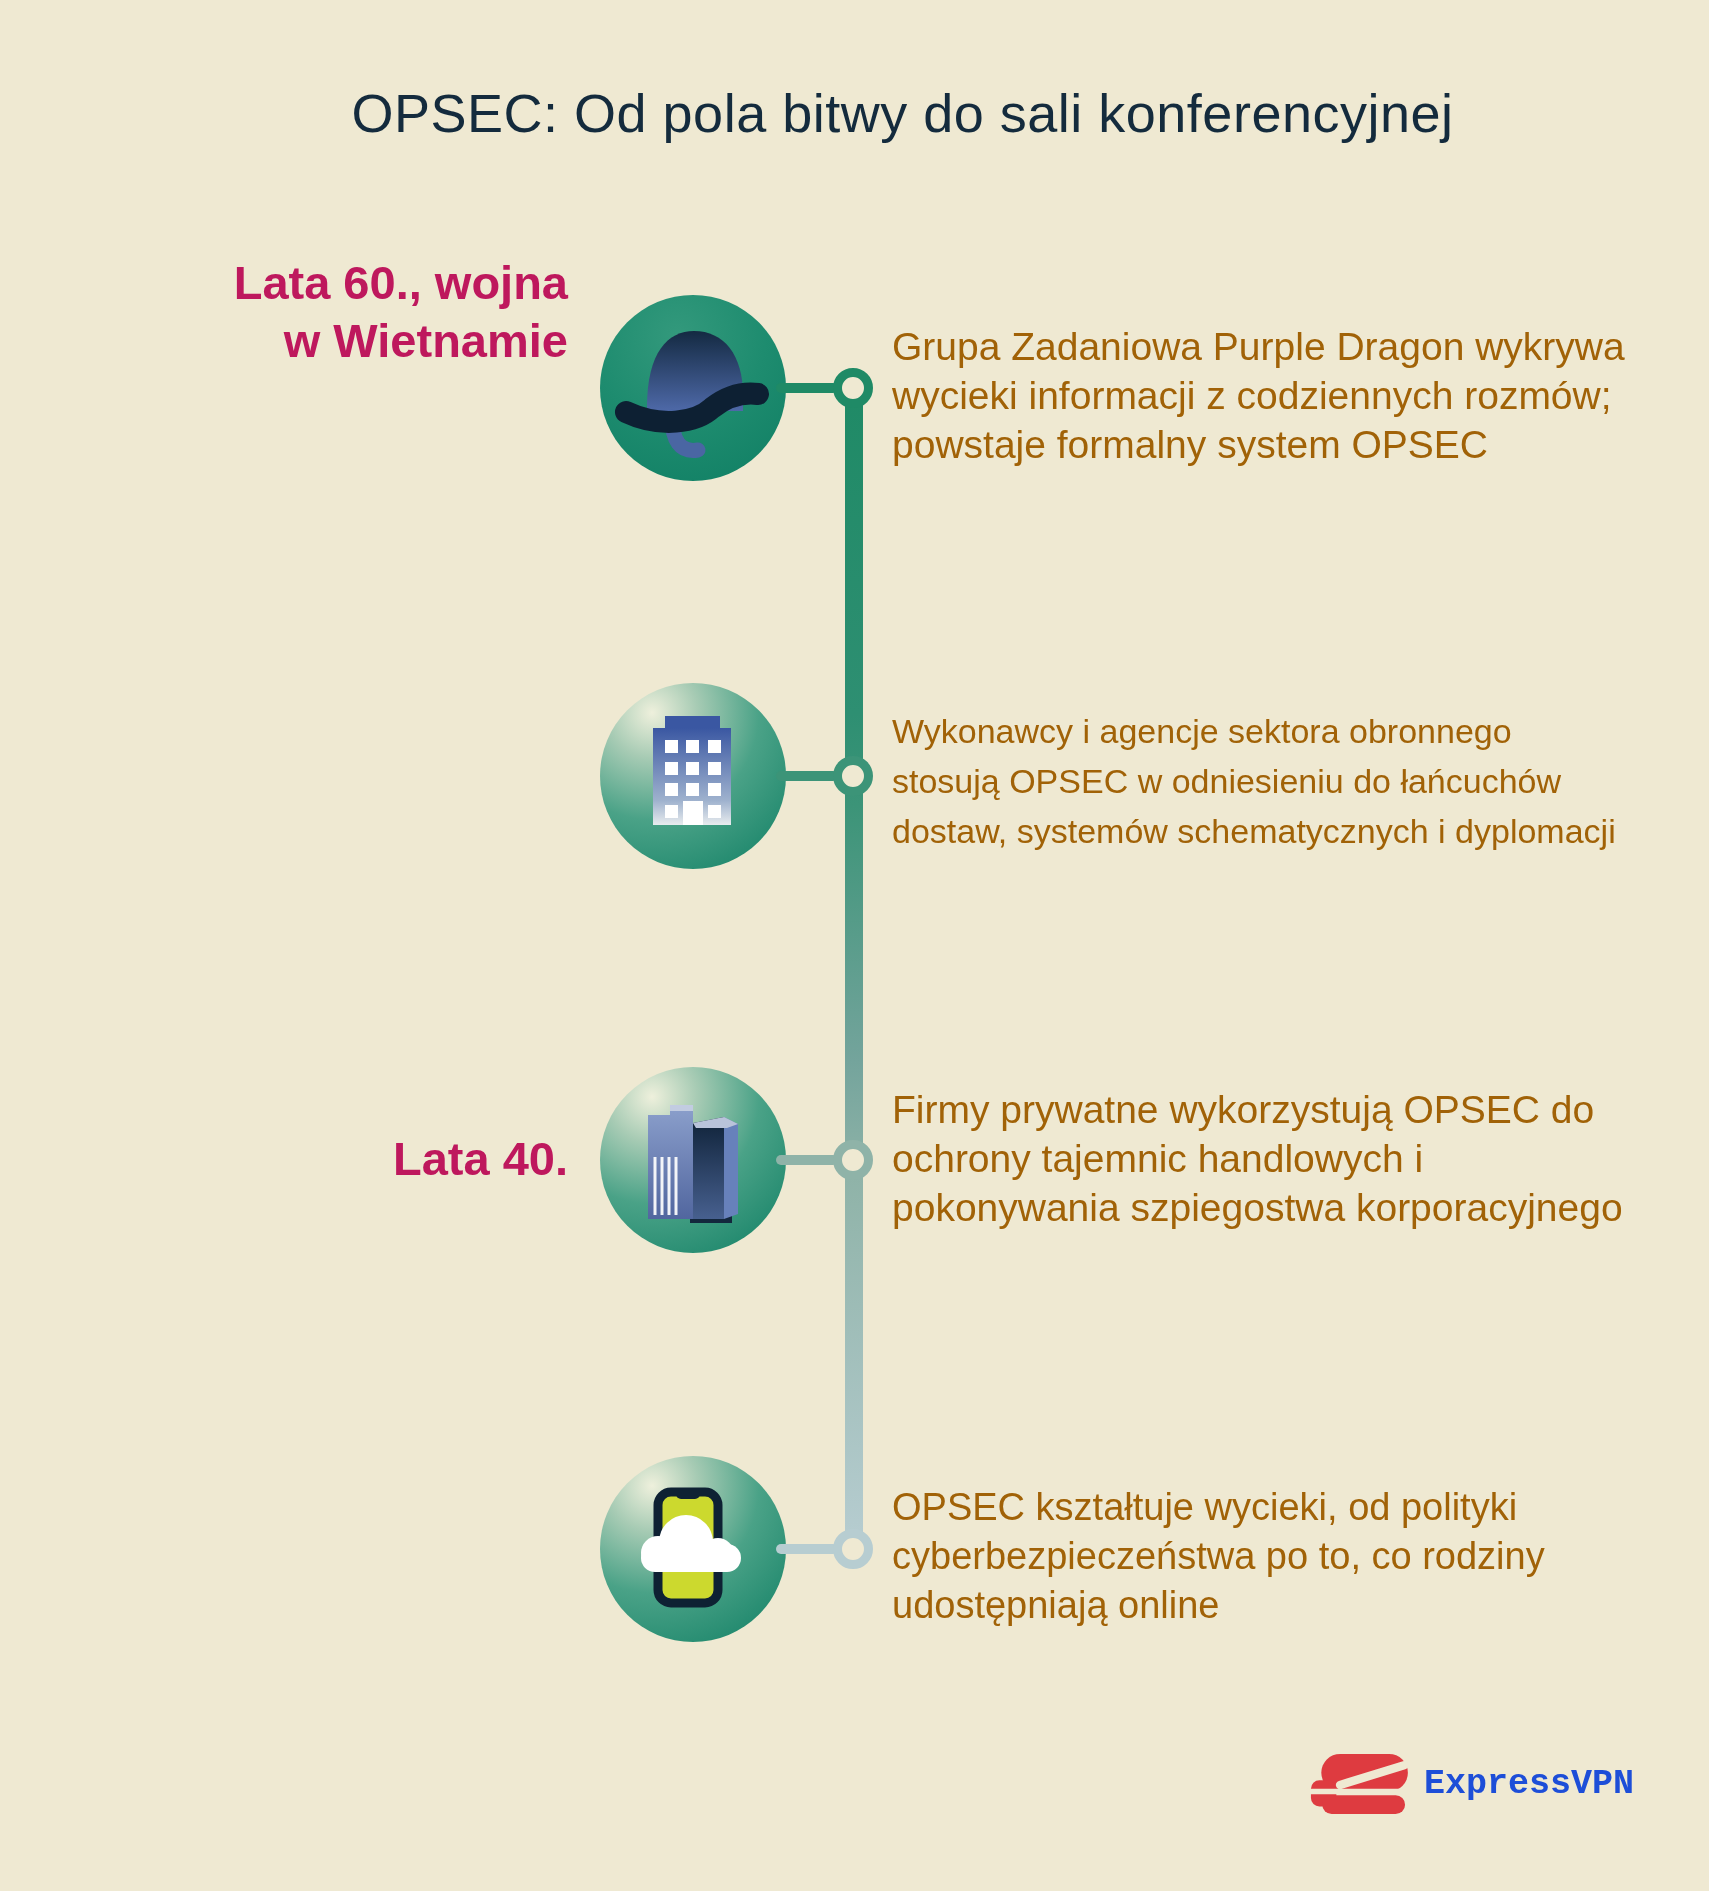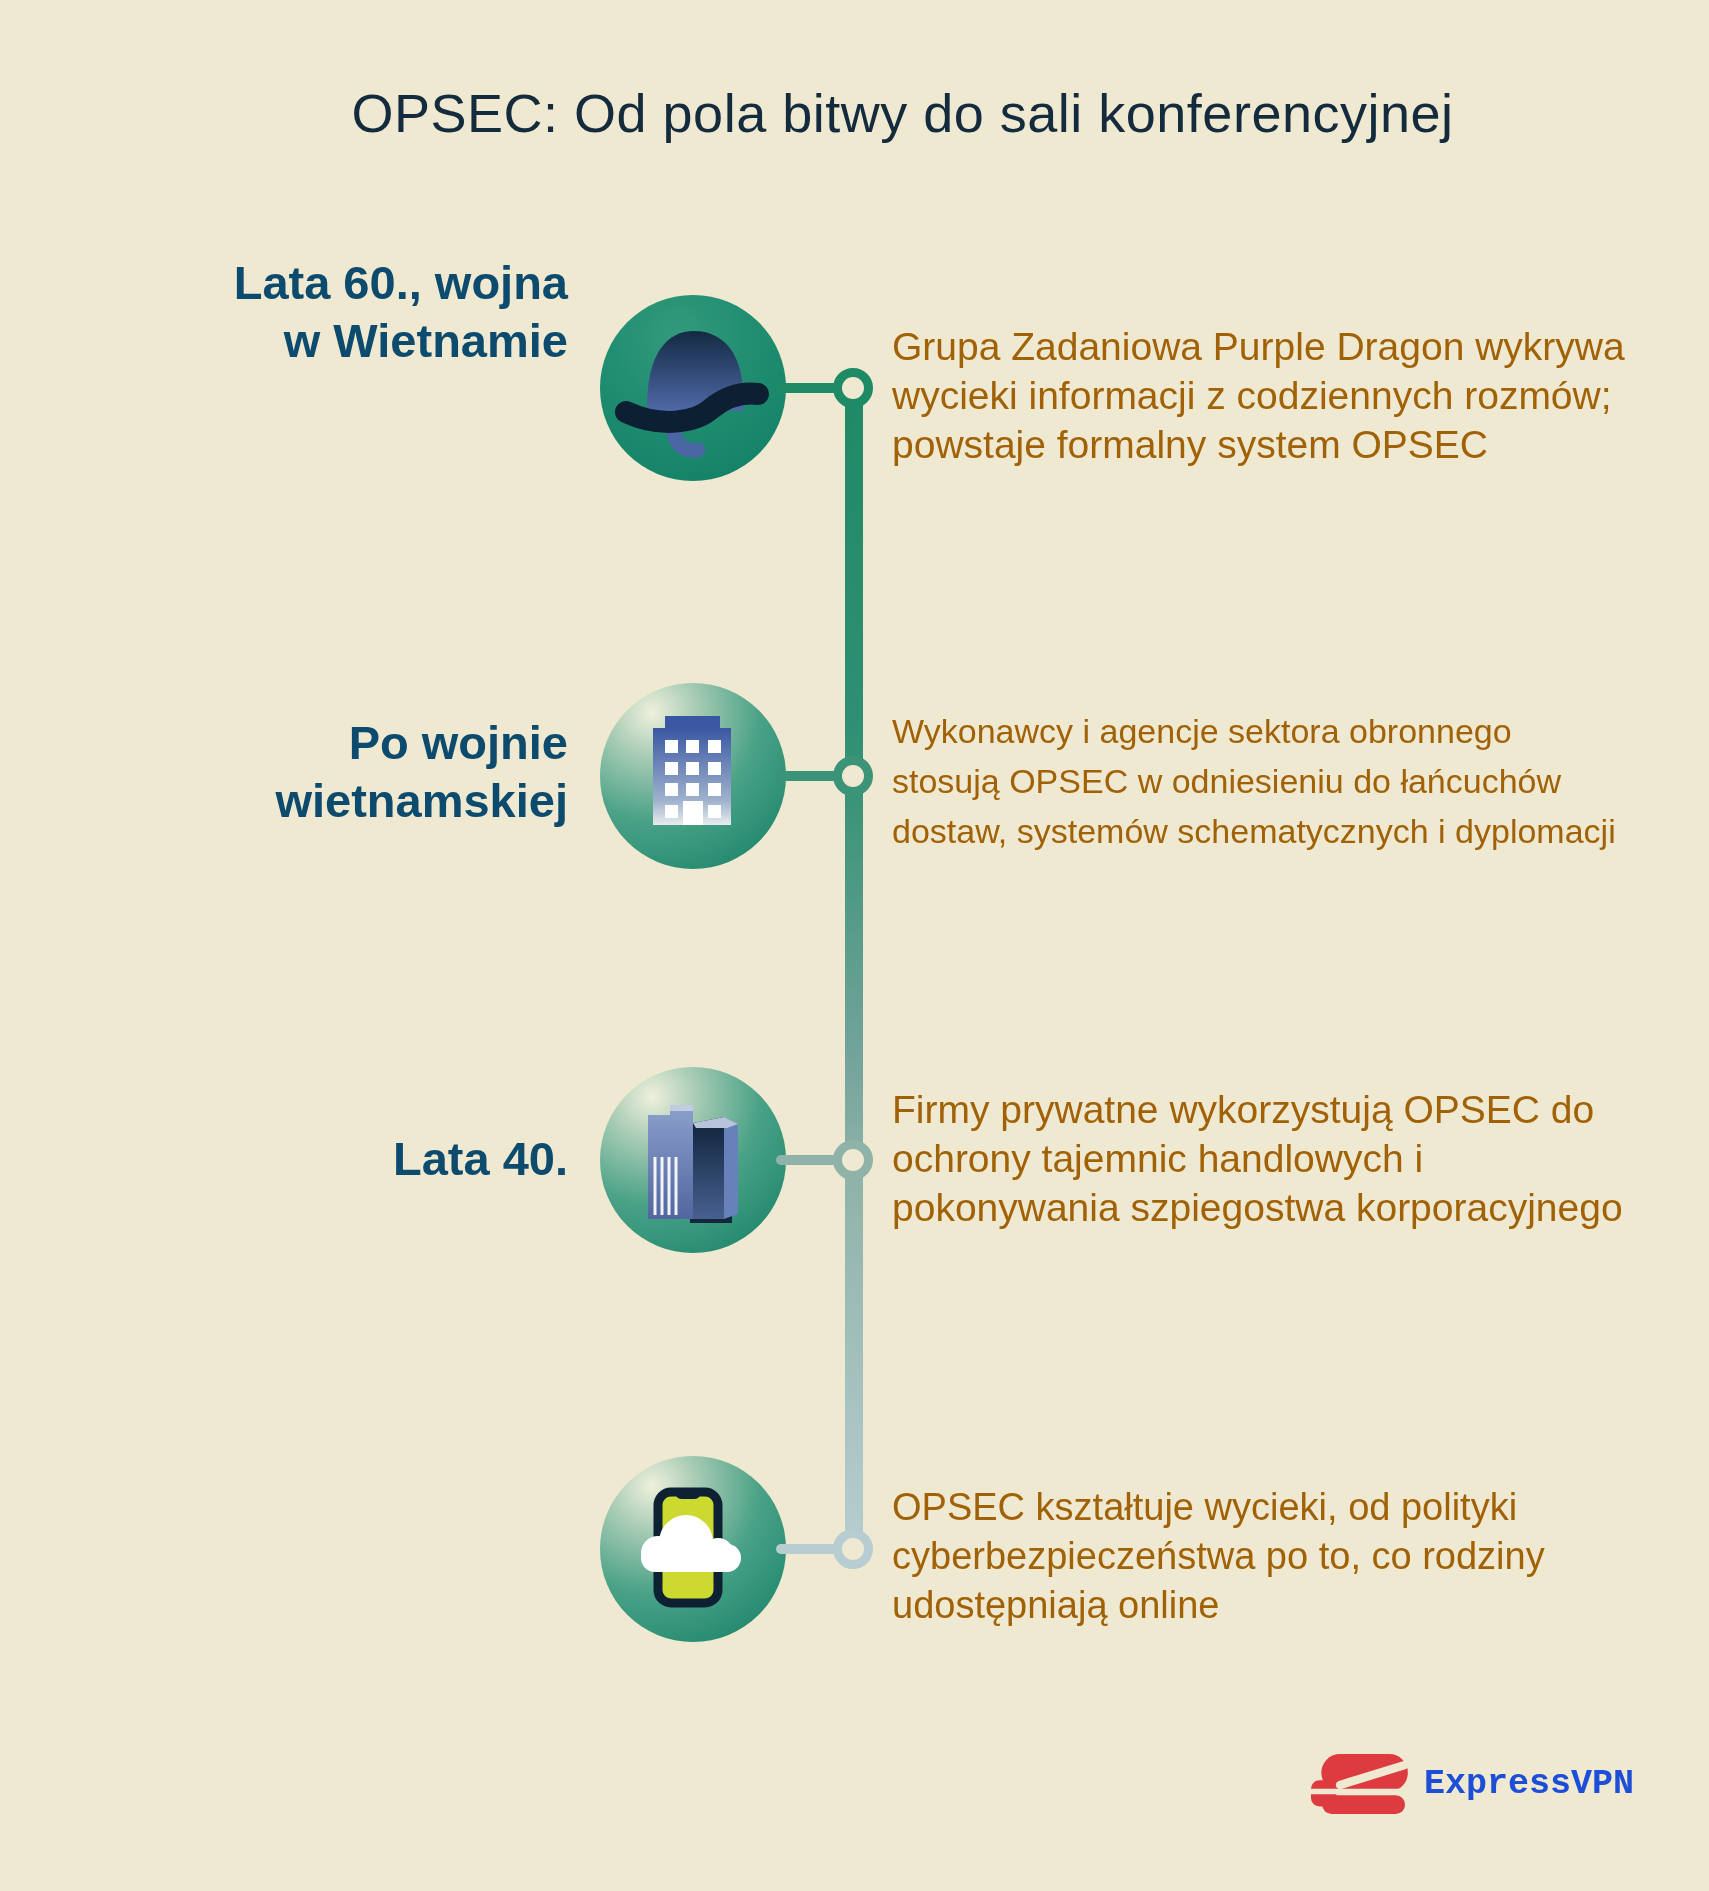--- a/index.html
+++ b/index.html
@@ -42,21 +42,21 @@
   }
   .bubble-plain {
     background:radial-gradient(circle at 42% 22%, #33997C 0%, #1E8C6F 48%, #0F7E63 100%);
   }
   .bubble-hi {
     background:radial-gradient(circle at 28% 16%, #EEF0DC 0%, #A7CBB4 22%, #4AA287 52%, #0F7E63 100%);
   }
   .bubble svg { display:block; }
   .label {
     position:absolute; left:100px; width:420px; text-align:right;
-    font-size:47px; font-weight:700; color:#0c4a6e;
+    font-size:47px; font-weight:700; color:#be185d;
     line-height:58px; white-space:pre-line; z-index:2;
   }
   .desc {
     position:absolute; left:844px; width:780px;
     color:#a16207; white-space:pre-line; z-index:2;
   }
   .d0 { font-size:39px; line-height:49px; }
   .d1 { font-size:34px; line-height:50px; }
   .d2 { font-size:39px; line-height:49px; }
   .d3 { font-size:38px; line-height:49px; }
@@ -95,22 +95,20 @@
     </svg>
   </div>
 
   <div class="connector c0" style="top:383px;"></div>
   <div class="node n0" style="top:368px;"></div>
 
   <div class="desc d0" style="top:322px;">Grupa Zadaniowa Purple Dragon wykrywa
 wycieki informacji z codziennych rozmów;
 powstaje formalny system OPSEC</div>
 
-  <div class="label" style="top:714px;">Po wojnie
-wietnamskiej</div>
 
   <div class="bubble bubble-hi" style="top:683px;">
     <svg width="186" height="186" viewBox="0 0 186 186">
       <defs>
         <linearGradient id="bldGrad" x1="0" y1="0" x2="0" y2="1">
           <stop offset="0" stop-color="#3A57A2"></stop>
           <stop offset="0.75" stop-color="#9FB2CE"></stop>
           <stop offset="1" stop-color="#E8ECEE"></stop>
         </linearGradient>
       </defs>

